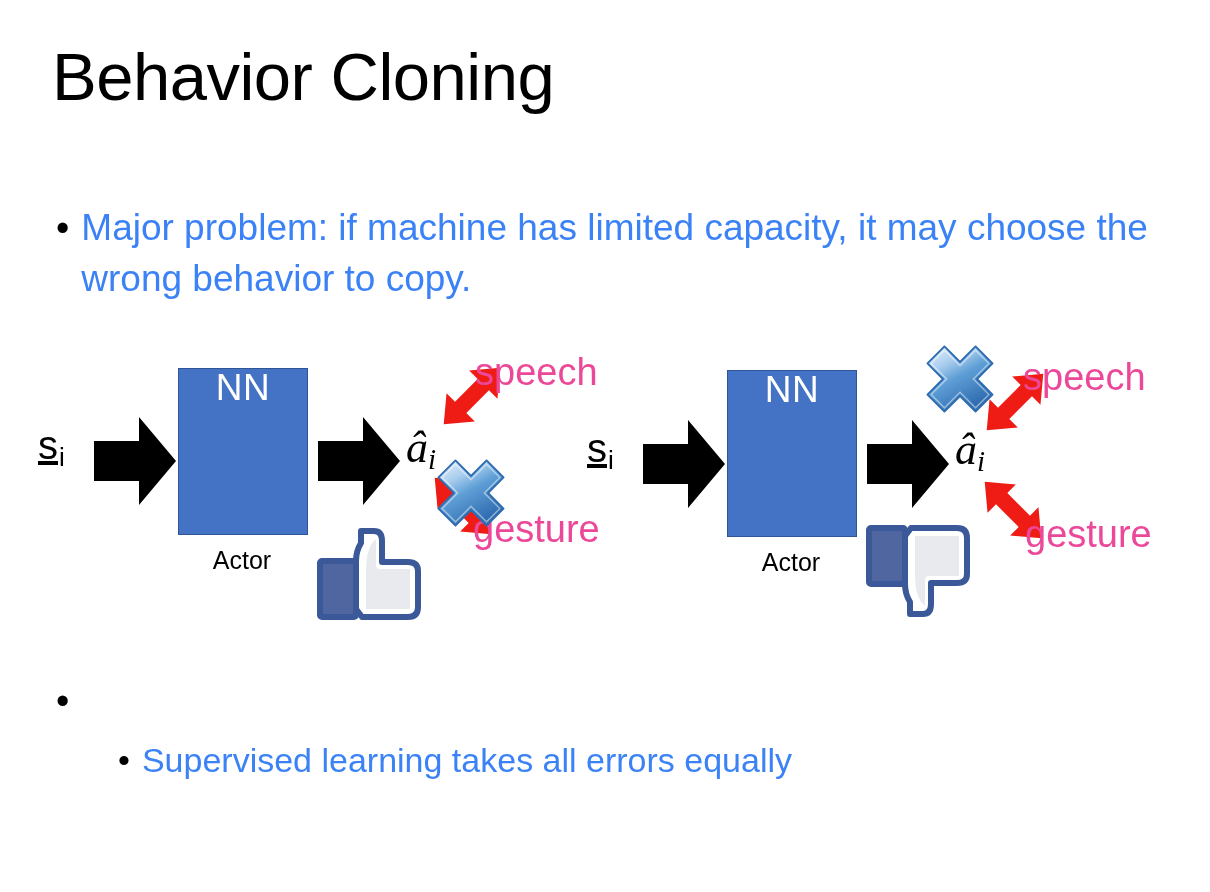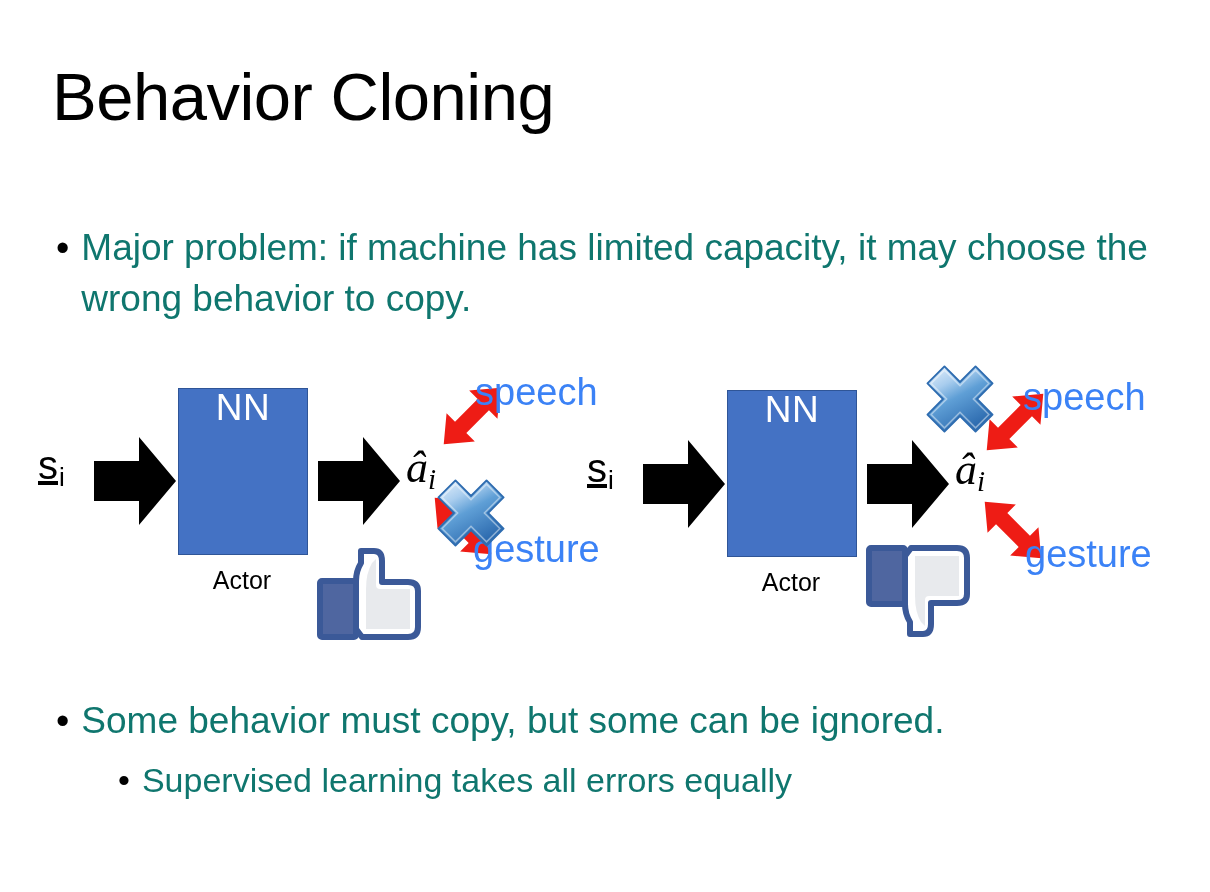--- a/index.html
+++ b/index.html
@@ -9,21 +9,20 @@
   body {
     width: 1210px; height: 892px;
     font-family: "Liberation Sans", sans-serif;
     color: #000000;
     overflow: hidden;
   }
   #slide {
     position: relative;
     width: 1210px; height: 643px;
     background: #ffffff;
-    margin-top: 20px;
   }
 
   
   .slide-title {
     position: absolute;
     left: 52px; top: 42px;
     font-size: 67px;
     line-height: 1.05;
     font-weight: 400;
     letter-spacing: -0.5px;
@@ -43,21 +42,21 @@
   .bullet-dot {
     flex: 0 0 auto;
     font-size: 38px;
     line-height: 1.38;
     margin-right: 12px;
     color: #000;
   }
   .bullet-text {
     font-size: 37px;
     line-height: 1.38;
-    color: #0f766e;
+    color: #3b82f6;
     font-weight: 400;
   }
   .bullet-sub .bullet-dot { font-size: 34px; line-height: 1.38; }
   .bullet-sub .bullet-text { font-size: 34px; line-height: 1.38; }
 
   #bullet-top { left: 56px; top: 202px; width: 1100px; }
   #bullet-bot1 { left: 56px; top: 675px; width: 1130px; }
   #bullet-bot2 { left: 118px; top: 737px; width: 1070px; }
 
   
@@ -113,21 +112,21 @@
     white-space: nowrap;
   }
   .action-label .sub {
     font-size: 29px;
     vertical-align: -0.25em;
   }
 
   .out-label {
     font-size: 38px;
     line-height: 1;
-    color: #3b82f6;
+    color: #ec4899;
     white-space: nowrap;
   }
 
   svg { display: block; overflow: visible; }
 </style>
 </head>
 <body>
 
 <div id="slide">
 
@@ -292,21 +291,20 @@
 
           <rect x="6" y="36" width="36" height="56" rx="2" fill="#4f66a0" stroke="#3b5998" stroke-width="6"></rect>
         </g>
       </svg>
     </div>
   </div>
 
   <div class="bullet-block" id="bullet-bot1">
     <div class="bullet-row">
       <span class="bullet-dot">•</span>
-      <span class="bullet-text">Some behavior must copy, but some can be ignored.</span>
     </div>
   </div>
 
   <div class="bullet-block bullet-sub" id="bullet-bot2">
     <div class="bullet-row">
       <span class="bullet-dot">•</span>
       <span class="bullet-text">Supervised learning takes all errors equally</span>
     </div>
   </div>
 

